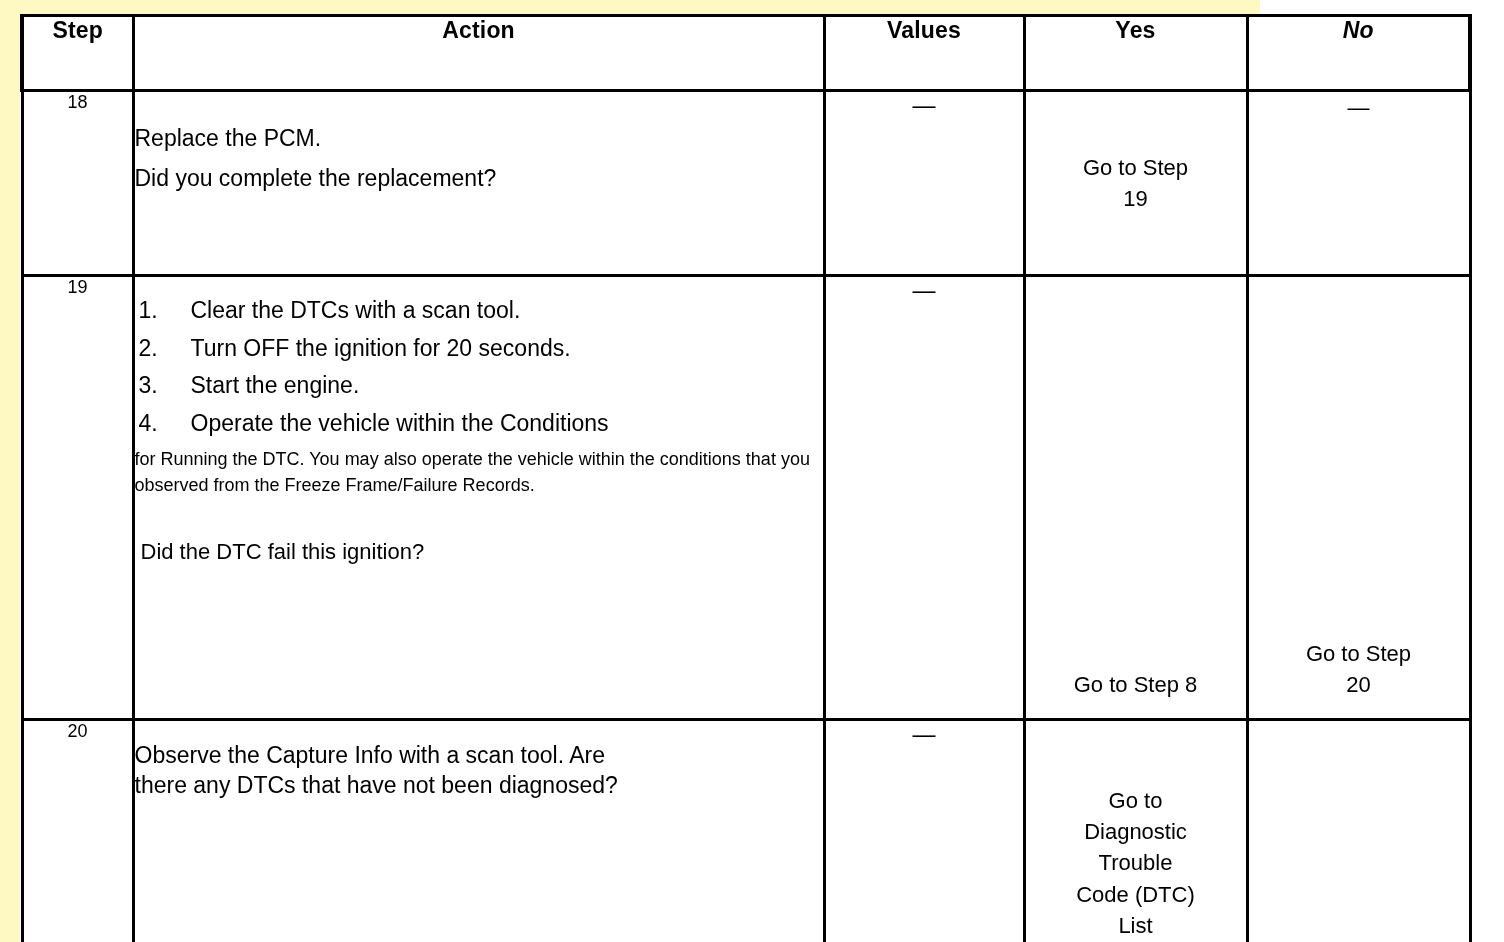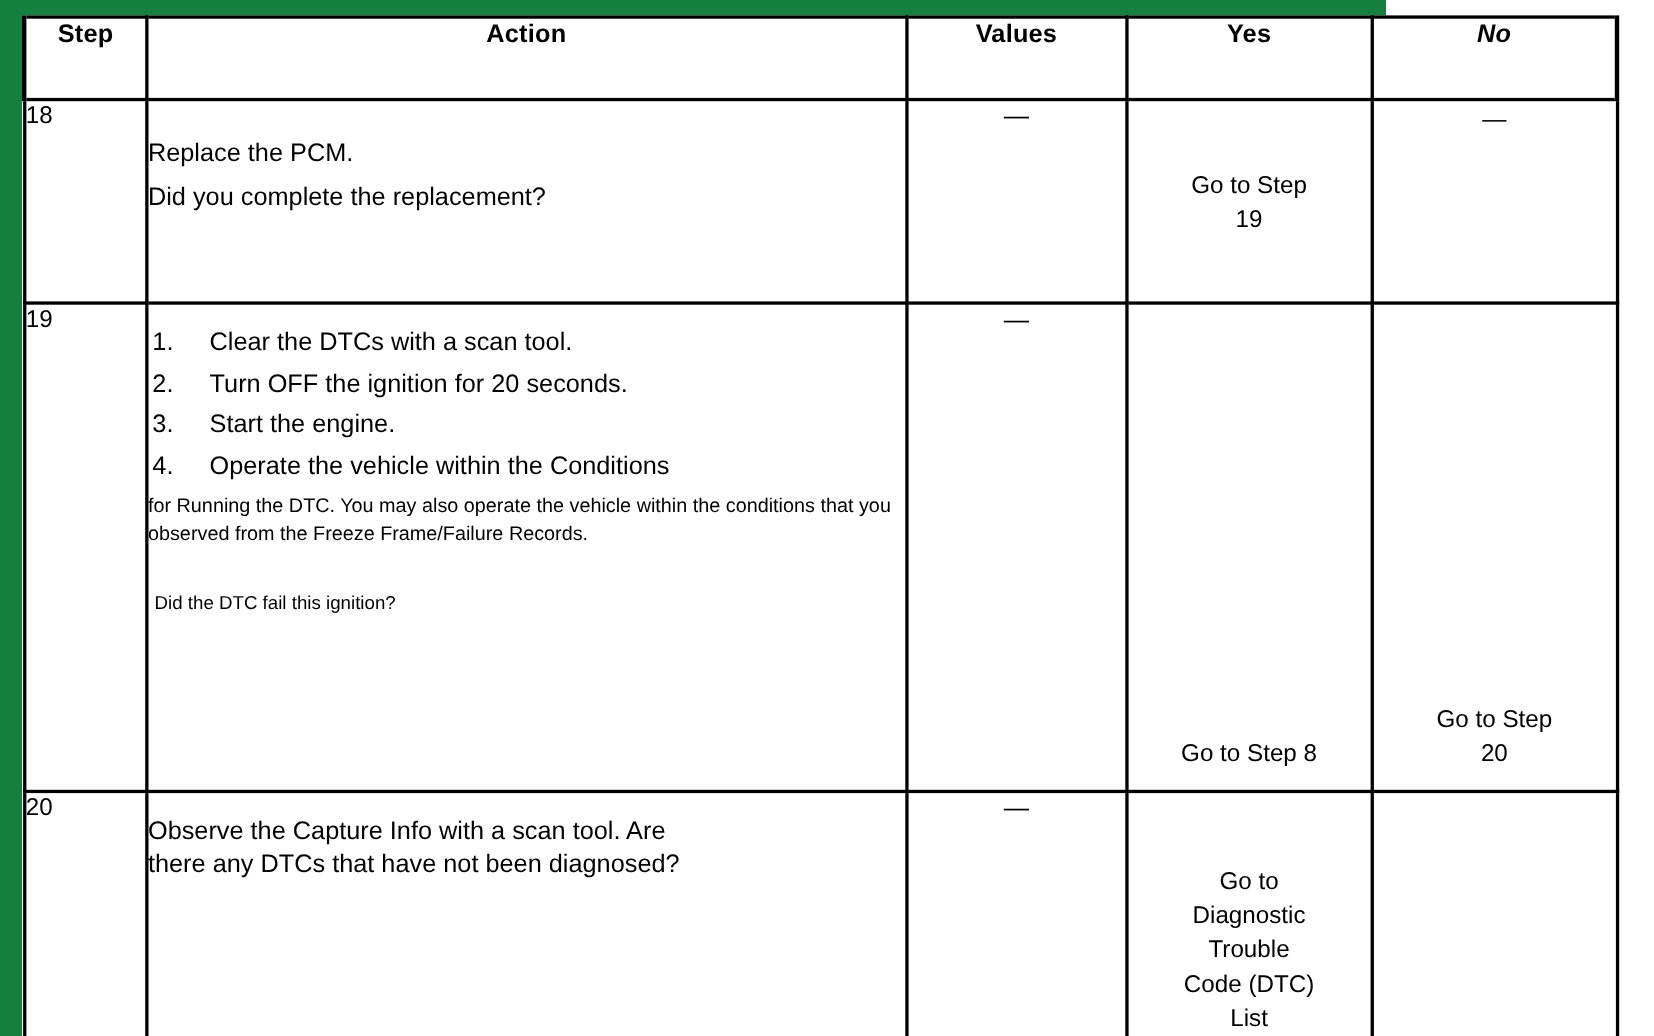--- a/index.html
+++ b/index.html
@@ -12,21 +12,21 @@
     height: 942px;
     font-family: "Liberation Sans", sans-serif;
     color: #000000;
     overflow: hidden;
   }
 
   .page {
     position: relative;
     width: 1260px;
     height: 942px;
-    background: #15803d;
+    background: #fef9c3;
   }
 
   table.diag {
     position: absolute;
     left: 20px;
     top: 14px;
     width: 1448px;
     border-collapse: collapse;
     table-layout: fixed;
     background: #ffffff;
@@ -55,23 +55,23 @@
     font-weight: bold;
     font-size: 23px;
     letter-spacing: 0.2px;
     border-bottom-width: 5px;
   }
   thead th.h-step { border-left-width: 4px; }
   thead th.h-no   { border-right-width: 4px; font-style: italic; }
 
   
   td.step-cell {
-    text-align: left;
+    text-align: center;
     vertical-align: middle;
-    font-size: 22px;
+    font-size: 18px;
     border-left-width: 4px;
   }
   td.action-cell {
     text-align: left;
     padding: 18px 14px 12px 22px;
     font-size: 23px;
     line-height: 1.38;
   }
   td.values-cell {
     text-align: center;
@@ -130,21 +130,21 @@
     text-align: left;
   }
   p.para {
     margin: 0;
     font-size: 18px;
     line-height: 1.42;
   }
   p.question {
     margin: 40px 0 0 0;
     padding-left: 6px;
-    font-size: 17px;
+    font-size: 22px;
     line-height: 1.3;
   }
   p.lead {
     margin: 0 0 10px 0;
     font-size: 23px;
     line-height: 1.3;
   }
   p.lead.tight { margin-bottom: 0; }
   .nowrapline { display: block; }
 </style>

